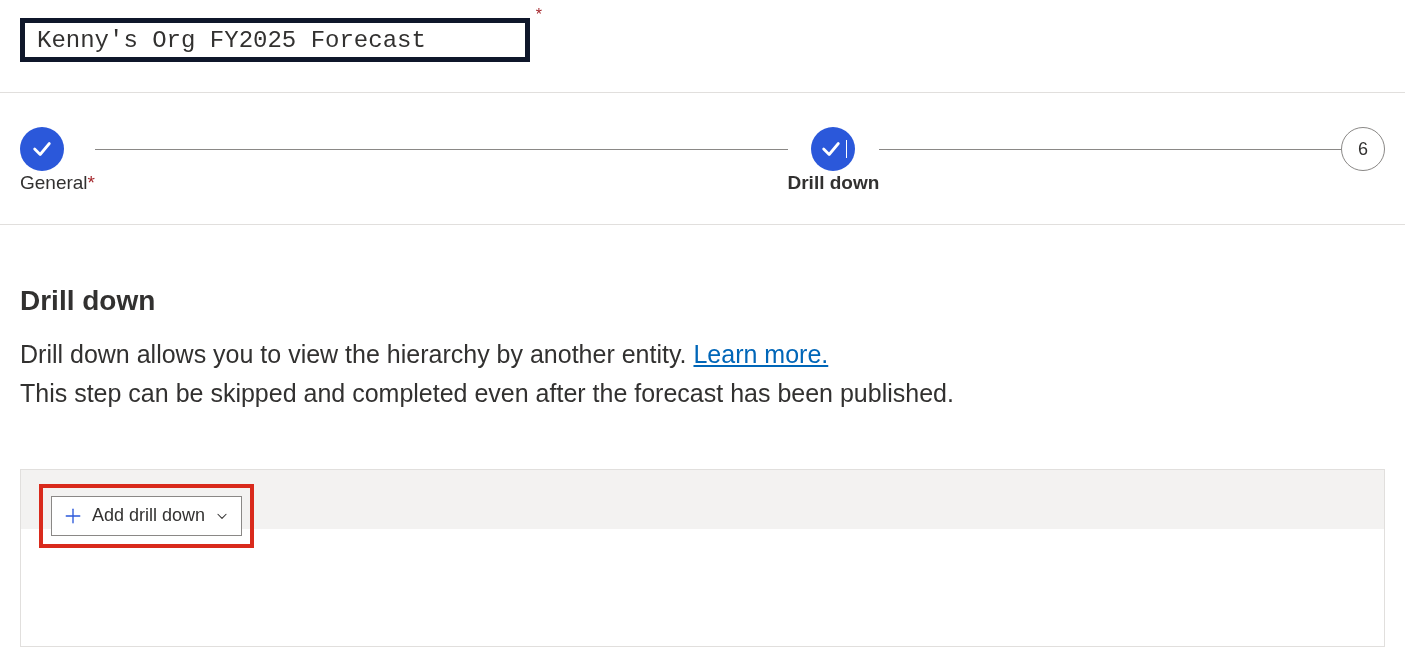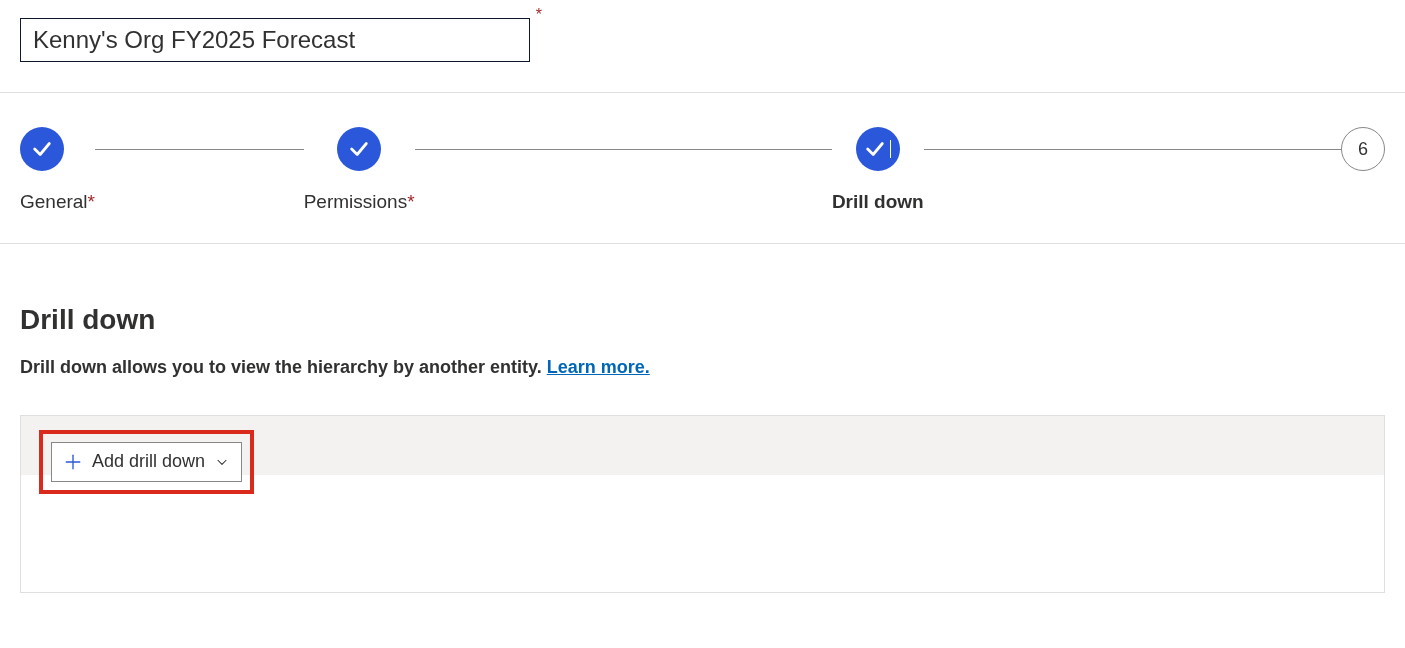--- a/index.html
+++ b/index.html
@@ -13,26 +13,26 @@
   .top-section {
     padding: 18px 20px 30px 20px;
   }
   .name-wrap {
     display: inline-block;
     position: relative;
   }
   .name-input {
     width: 510px;
     height: 44px;
-    border: 1px solid #0f172a;
+    border: 5px solid #0f172a;
     padding: 0 12px;
     font-size: 24px;
     color: #323130;
     outline: none;
-    font-family: Liberation Sans, sans-serif;
+    font-family: Liberation Mono, monospace;
   }
   .name-wrap .req {
     color: #a4262c;
     position: absolute;
     top: -12px;
     right: -12px;
     font-size: 16px;
   }
   .stepper-band {
     border-top: 1px solid #e1dfdd;
@@ -65,21 +65,21 @@
     background: #2b58da;
     color: #fff;
   }
   .circle.outline {
     background: #fff;
     border: 1px solid #8a8886;
     color: #323130;
     font-size: 18px;
   }
   .step-label {
-    margin-top: 20px;
+    margin-top: 1px;
     font-size: 19px;
     color: #323130;
     white-space: nowrap;
   }
   .step-label.bold { font-weight: 700; }
   .req-inline { color: #a4262c; }
   .connector {
     flex: 1 1 auto;
     height: 1px;
     background: #8a8886;
@@ -92,28 +92,27 @@
   .content {
     padding: 60px 20px 0 20px;
   }
   .section-title {
     font-size: 28px;
     font-weight: 600;
     margin: 0 0 18px 0;
     color: #323130;
   }
   .desc {
-    font-size: 18px;
+    font-size: 25px;
     line-height: 1.55;
     color: #323130;
-    font-weight: bold;
   }
   .desc a { color: #0066b8; text-decoration: underline; }
   .toolbar-band {
-    margin-top: 33px;
+    margin-top: 56px;
     border: 1px solid #e1dfdd;
     border-bottom: none;
     background: #f3f2f1;
     padding: 14px 18px;
     height: 60px;
   }
   .whitespace-band {
     border: 1px solid #e1dfdd;
     border-top: none;
     background: #fff;
@@ -158,30 +157,20 @@
         <svg class="check-svg" viewBox="0 0 24 24" fill="none" stroke="white" stroke-width="3" stroke-linecap="round" stroke-linejoin="round">
             <polyline points="4 12 10 18 20 6"></polyline>
           </svg>
       </div>
       <div class="step-label">
         <span>General</span><span class="req-inline">*</span>
       </div>
     </div>
     <div class="connector"></div>
 
-    <div class="step">
-      <div class="circle">
-        <svg class="check-svg" viewBox="0 0 24 24" fill="none" stroke="white" stroke-width="3" stroke-linecap="round" stroke-linejoin="round">
-            <polyline points="4 12 10 18 20 6"></polyline>
-          </svg>
-      </div>
-      <div class="step-label">
-        <span>Permissions</span><span class="req-inline">*</span>
-      </div>
-    </div>
     <div class="connector"></div>
 
     <div class="connector"></div>
 
     <div class="step">
       <div class="circle" style="position:relative">
         <svg class="check-svg" viewBox="0 0 24 24" fill="none" stroke="white" stroke-width="3" stroke-linecap="round" stroke-linejoin="round">
             <polyline points="4 12 10 18 20 6"></polyline>
           </svg>
         <span class="cursor-mark"></span>
@@ -199,20 +188,21 @@
         <span>6</span>
       </div>
     </div>
   </div>
 </div>
 
 <div class="content">
   <h2 class="section-title">Drill down</h2>
   <div class="desc">
     <span>Drill down allows you to view the hierarchy by another entity. </span><a href="#">Learn more.</a><br>
+    <span>This step can be skipped and completed even after the forecast has been published.</span>
   </div>
 
   <div class="toolbar-band">
     <div class="highlight-box">
       <button class="add-btn">
         <svg class="plus-svg" viewBox="0 0 24 24" fill="none" stroke-width="1.8" stroke-linecap="round">
             <line x1="12" y1="3" x2="12" y2="21"></line>
             <line x1="3" y1="12" x2="21" y2="12"></line>
           </svg>
         <span>Add drill down</span>

